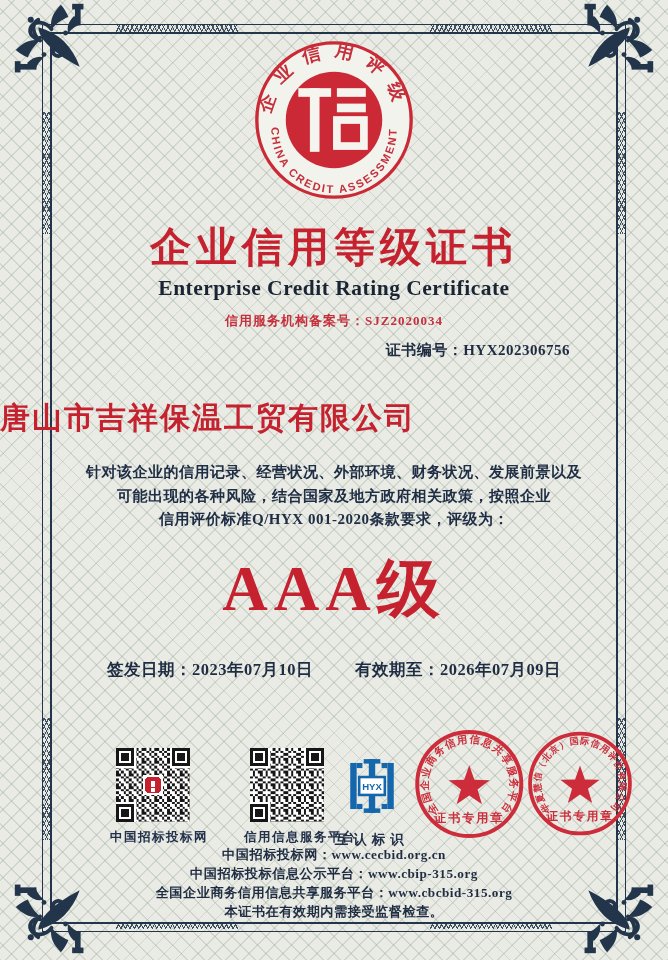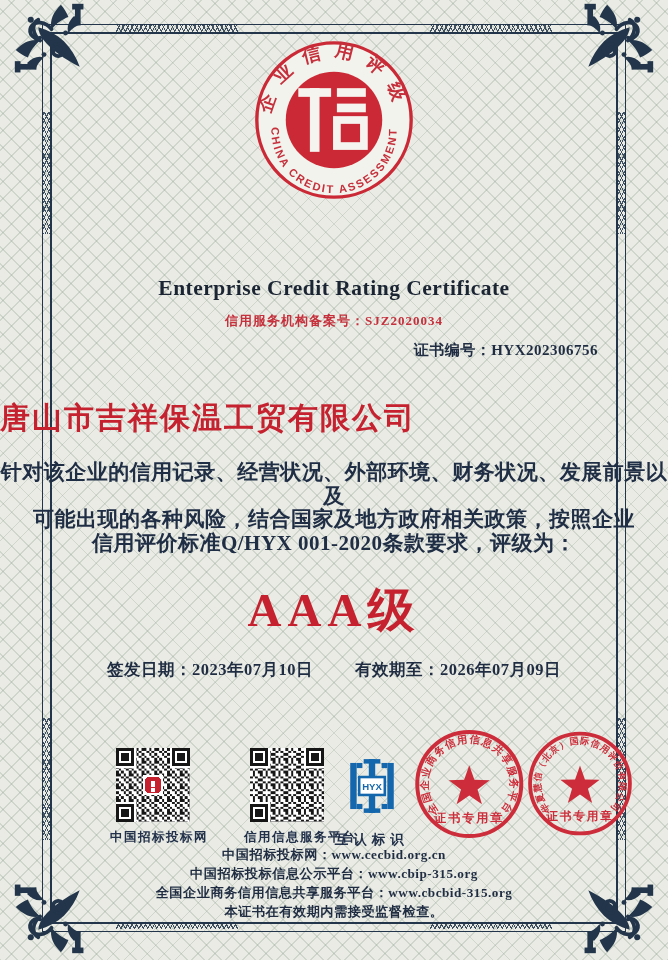--- a/index.html
+++ b/index.html
@@ -26,25 +26,25 @@
   .orn{position:absolute;width:94px;height:94px;color:#22354a;}
   .orn-tl{left:12px;top:1px;}
   .orn-tr{right:12px;top:1px;transform:scaleX(-1);}
   .orn-bl{left:12px;bottom:4px;transform:scaleY(-1);}
   .orn-br{right:12px;bottom:4px;transform:scale(-1,-1);}
   
   .logo{top:38px;display:flex;justify-content:center;}
   .title{top:220px;text-align:center;font-size:41px;font-weight:bold;color:#c5212f;letter-spacing:5px;}
   .subtitle{top:276px;text-align:center;font-size:21.5px;font-weight:bold;color:#1b2433;letter-spacing:.5px;}
   .registry{top:312px;text-align:center;font-size:13px;font-weight:bold;color:#c5303c;letter-spacing:1px;}
-  .certno{top:341px;text-align:right;padding-right:70px;font-size:15px;font-weight:bold;color:#1f2c42;letter-spacing:.5px;}
+  .certno{top:341px;text-align:right;padding-right:98px;font-size:15px;font-weight:bold;color:#1f2c42;letter-spacing:.5px;}
   
   .company{top:398px;font-size:30px;font-weight:bold;color:#c5212f;letter-spacing:2px;}
-  .paragraph{top:461px;text-align:center;font-size:21px;font-weight:bold;color:#202e45;line-height:23.5px;letter-spacing:.5px;}
-  .rating{top:546px;text-align:center;font-size:47px;font-weight:bold;color:#c5212f;letter-spacing:6px;margin-top:33px;}
+  .paragraph{top:461px;text-align:center;font-size:15px;font-weight:bold;color:#202e45;line-height:23.5px;letter-spacing:.5px;}
+  .rating{top:546px;text-align:center;font-size:63px;font-weight:bold;color:#c5212f;letter-spacing:6px;}
   .dates{top:659px;display:flex;justify-content:center;gap:42px;font-size:16.5px;font-weight:bold;color:#1f2c42;letter-spacing:.5px;}
   
   .stamps{top:722px;left:62px;right:34px;position:absolute;display:flex;justify-content:space-between;align-items:flex-start;}
   .qr-block{margin-top:26px;width:86px;text-align:center;margin-left:48px;}
   .qr-block svg{width:74px;height:74px;display:block;margin:0 auto;}
   .qr-label{margin-top:7px;font-size:12.5px;font-weight:bold;color:#22304a;letter-spacing:1.5px;white-space:nowrap;}
   .hyx-block{margin-top:32px;width:92px;text-align:center;}
   .hyx-block svg{width:64px;height:64px;display:block;margin:0 auto;}
   .hyx-label{margin-top:13px;font-size:13.5px;font-weight:bold;color:#22304a;letter-spacing:5px;white-space:nowrap;}
   .seal{width:124px;height:124px;}
@@ -124,20 +124,21 @@
       </g>
       <text text-anchor="middle" font-size="19" font-weight="bold" letter-spacing="13" fill="#c5303c" font-family="Liberation Serif, DejaVu Serif, serif">
         <textPath href="#logoArcTop" startOffset="50%">企业信用评级</textPath>
       </text>
       <text text-anchor="middle" font-size="11.5" font-weight="bold" letter-spacing="2" fill="#c5303c" font-family="Liberation Sans, DejaVu Sans, sans-serif">
         <textPath href="#logoArcBot" startOffset="50%">CHINA CREDIT ASSESSMENT</textPath>
       </text>
     </svg>
   </div>
 
+  <div class="abs title">企业信用等级证书</div>
   <div class="abs subtitle">Enterprise Credit Rating Certificate</div>
   <div class="abs registry"><span>信用服务机构备案号：</span><span>SJZ2020034</span></div>
   <div class="abs certno"><span>证书编号：</span><span>HYX202306756</span></div>
 
   <div class="abs company">唐山市吉祥保温工贸有限公司</div>
   <div class="abs paragraph">
     <div>针对该企业的信用记录、经营状况、外部环境、财务状况、发展前景以及</div>
     <div>可能出现的各种风险，结合国家及地方政府相关政策，按照企业</div>
     <div>信用评价标准Q/HYX 001-2020条款要求，评级为：</div>
   </div>

